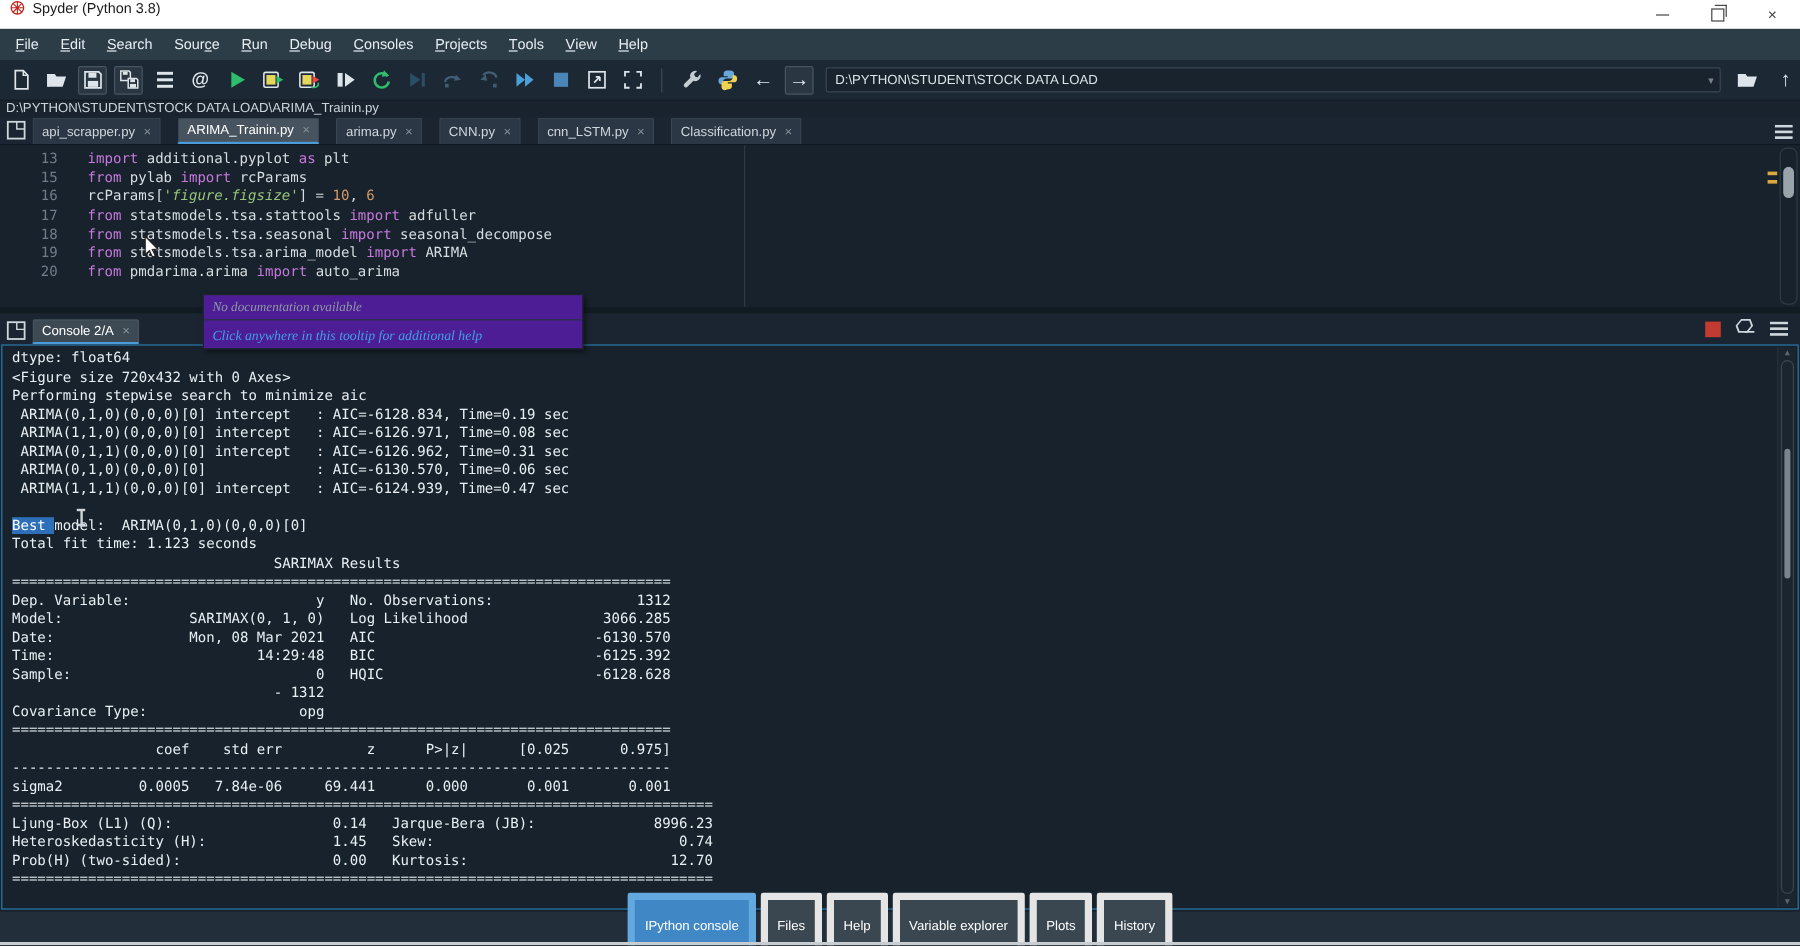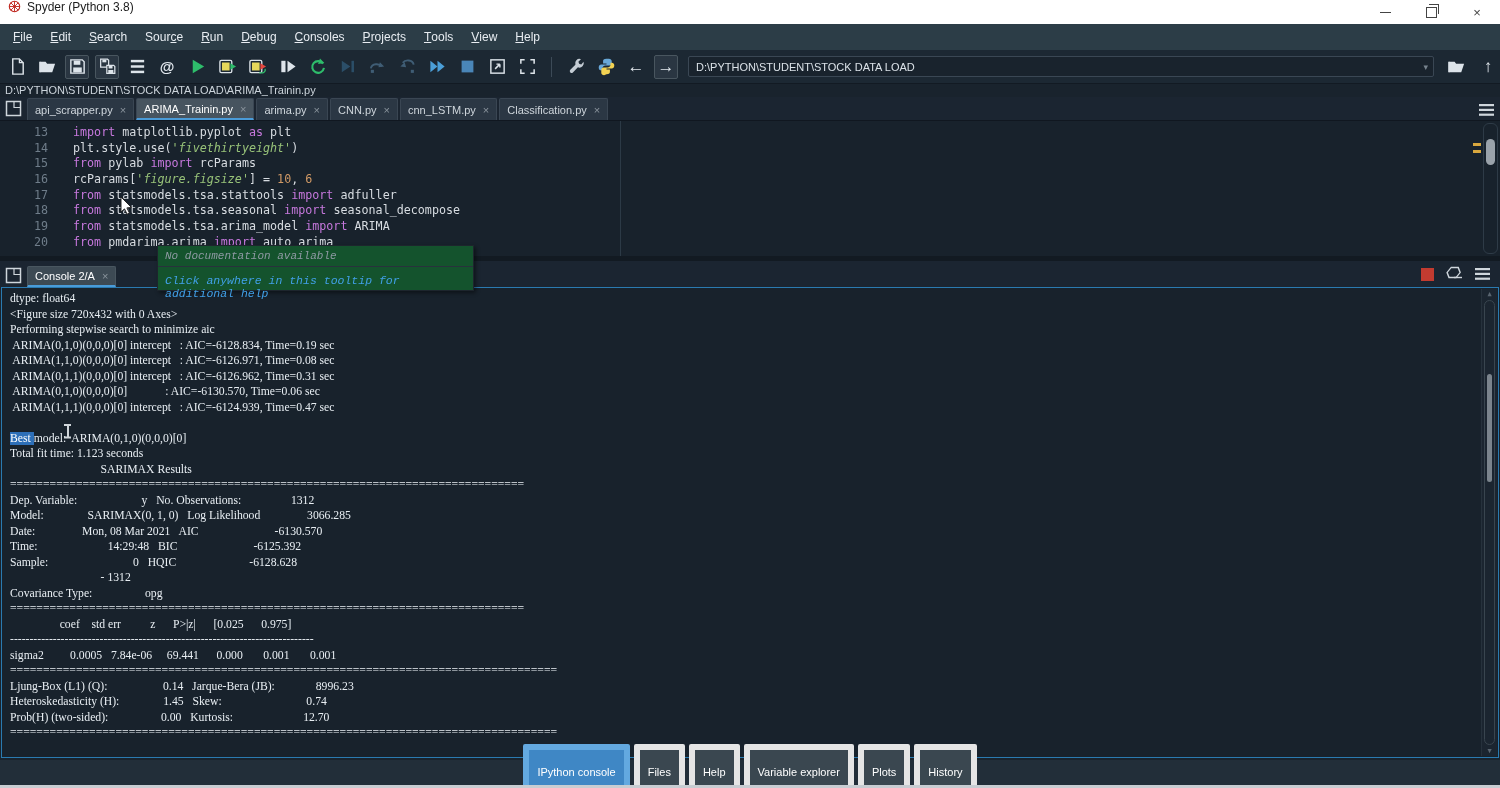--- a/index.html
+++ b/index.html
@@ -38,21 +38,21 @@
   .path-dd{color:#77838e;font-size:9px;padding-right:5px;}
   .tb-right{display:flex;align-items:center;gap:8px;margin-left:10px;}
   .tb-right .tbtn .glyph{font-size:17px;}
   
   .pathline{position:absolute;left:0;top:84px;width:1500px;height:13px;background:#19232d;
             color:#ccd4db;font-size:11px;line-height:13px;padding-left:5px;box-sizing:border-box;white-space:nowrap;}
   
   .tabbar{position:absolute;left:0;top:97px;width:1500px;height:24px;background:#1b2531;
           display:flex;align-items:flex-end;border-bottom:1px solid #101720;box-sizing:border-box;}
   .pane-icon{width:17px;height:17px;margin:0 5px 3px 5px;display:inline-flex;}
-  .tabs-row{display:flex;align-items:flex-end;height:24px;flex:1;}
+  .tabs-row{display:flex;align-items:flex-end;height:24px;flex:1;gap:12px;}
   .etab{height:22px;background:#2b3744;border:1px solid #3a4653;border-bottom:none;margin-right:2px;
         display:flex;align-items:center;padding:0 7px;color:#cfd6dc;font-size:11px;border-radius:2px 2px 0 0;box-sizing:border-box;}
   .etab.active{background:#47545f;border-bottom:2px solid #4a9bd8;color:#ffffff;}
   .tab-close{color:#8a949d;font-size:11px;margin-left:7px;}
   .hamburger{margin:0 6px 4px auto;display:inline-flex;}
   
   .editor{position:absolute;left:0;top:121px;width:1500px;height:135px;background:#18222c;overflow:hidden;
           font-family:"DejaVu Sans Mono",monospace;}
   .code-area{position:absolute;left:0;top:4px;}
   .code-line{height:15.7px;display:flex;font-size:11.7px;line-height:15.7px;white-space:pre;}
@@ -73,31 +73,31 @@
   .console-tabbar{position:absolute;left:0;top:261px;width:1500px;height:26px;background:#1b2531;
                   display:flex;align-items:flex-end;box-sizing:border-box;}
   .ctab{height:21px;background:#3d4a54;border:1px solid #49565f;border-bottom:2px solid #4a9bd8;
         display:flex;align-items:center;padding:0 7px;color:#ffffff;font-size:11px;border-radius:2px 2px 0 0;box-sizing:border-box;}
   .c-actions{margin-left:auto;display:flex;align-items:center;gap:12px;padding:0 10px 4px 0;}
   .kernel-busy{width:13px;height:13px;background:var(--kernel-busy-red,#c23b30);display:inline-block;}
   .console-body{position:absolute;left:1px;top:287px;width:1498px;height:471px;background:#18222c;
                 border:1px solid #2a7ab0;box-sizing:border-box;overflow:hidden;
                 font-family:"DejaVu Sans Mono",monospace;}
   .clines{position:absolute;left:8px;top:3px;right:20px;}
-  .cline{height:15.5px;font-size:11.7px;line-height:15.5px;white-space:pre;color:#e8eef3;font-family:Liberation Serif, serif;}
+  .cline{height:15.5px;font-size:11.7px;line-height:15.5px;white-space:pre;color:#e8eef3;}
   .sel{background:var(--selection,#2d6fb8);color:#ffffff;margin-top:28px;}
   .c-scroll{position:absolute;right:1px;top:1px;bottom:1px;width:15px;background:#1b2530;border-left:1px solid #26313c;}
   .c-track{position:absolute;left:2px;right:2px;top:11px;bottom:11px;border:1px solid #39454f;border-radius:6px;}
   .c-thumb{position:absolute;left:2px;right:2px;top:73px;height:108px;background:#7b848d;border-radius:5px;}
   .c-arrow{position:absolute;left:0;width:15px;text-align:center;color:#5a6570;font-size:7px;line-height:10px;}
   .c-arrow.upA{top:0;} .c-arrow.dnA{bottom:0;}
   
-  .tooltip{position:absolute;left:157px;top:245px;width:317px;height:46px;background:#14532d;
+  .tooltip{position:absolute;left:169px;top:245px;width:317px;height:46px;background:#4c1d95;
            border:1px solid #1d252d;box-shadow:2px 2px 4px rgba(0,0,0,.45);z-index:30;
-           font-family:Liberation Mono, monospace;font-style:italic;box-sizing:border-box;}
+           font-family:Liberation Serif, serif;font-style:italic;box-sizing:border-box;}
   .tt1{color:#8f9aa4;font-size:11px;padding:4px 0 0 7px;}
   .tt2{color:var(--tooltip-link,#41a0e8);font-size:11.5px;padding:7px 0 0 7px;border-top:1px solid #28323c;margin-top:4px;}
   
   .statusbar{position:absolute;left:0;top:760px;width:1500px;height:25px;background:#222e39;
              display:flex;align-items:center;justify-content:center;gap:4px;}
   .stab{background:#3a4750;border:6px solid #e5e5e5;border-radius:2px;color:#ffffff;font-size:11px;
         padding:16px 8px;line-height:13px;}
   .stab.active{background:var(--accent,#3f87c5);border-color:#63a9e0;}
   .bottomstrip{position:absolute;left:0;top:785px;width:1500px;height:3px;background:#c8cdd2;}
   
@@ -385,22 +385,21 @@
           <rect y="0" width="15" height="2.2" fill="#cfd6dc"></rect>
           <rect y="4.8" width="15" height="2.2" fill="#cfd6dc"></rect>
           <rect y="9.6" width="15" height="2.2" fill="#cfd6dc"></rect>
         </svg>
     </span>
   </div>
 
   <div class="editor">
     <div class="guide"></div>
     <div class="code-area" id="codelines">
-        <div class="code-line"><span class="lno">13</span><span class="ctext"><span class="tok-k">import</span><span class="tok-n"> matplotlib.pyplot </span><span class="tok-k">as</span><span class="tok-n"> plt</span></span></div>
-        <div class="code-line"><span class="lno">14</span><span class="ctext"><span class="tok-n">plt.style.use(</span><span class="tok-s">'fivethirtyeight'</span><span class="tok-n">)</span></span></div>
+        <div class="code-line"><span class="lno">13</span><span class="ctext"><span class="tok-k">import</span><span class="tok-n"> additional.pyplot </span><span class="tok-k">as</span><span class="tok-n"> plt</span></span></div>
         <div class="code-line"><span class="lno">15</span><span class="ctext"><span class="tok-k">from</span><span class="tok-n"> pylab </span><span class="tok-k">import</span><span class="tok-n"> rcParams</span></span></div>
         <div class="code-line"><span class="lno">16</span><span class="ctext"><span class="tok-n">rcParams[</span><span class="tok-s">'figure.figsize'</span><span class="tok-n">] = </span><span class="tok-m">10</span><span class="tok-n">, </span><span class="tok-m">6</span></span></div>
         <div class="code-line"><span class="lno">17</span><span class="ctext"><span class="tok-k">from</span><span class="tok-n"> statsmodels.tsa.stattools </span><span class="tok-k">import</span><span class="tok-n"> adfuller</span></span></div>
         <div class="code-line"><span class="lno">18</span><span class="ctext"><span class="tok-k">from</span><span class="tok-n"> statsmodels.tsa.seasonal </span><span class="tok-k">import</span><span class="tok-n"> seasonal_decompose</span></span></div>
         <div class="code-line"><span class="lno">19</span><span class="ctext"><span class="tok-k">from</span><span class="tok-n"> statsmodels.tsa.arima_model </span><span class="tok-k">import</span><span class="tok-n"> ARIMA</span></span></div>
         <div class="code-line"><span class="lno">20</span><span class="ctext"><span class="tok-k">from</span><span class="tok-n"> pmdarima.arima </span><span class="tok-k">import</span><span class="tok-n"> auto_arima</span></span></div>
       </div>
     <div class="warn w1"></div>
     <div class="warn w2"></div>
     <div class="ed-scroll">

